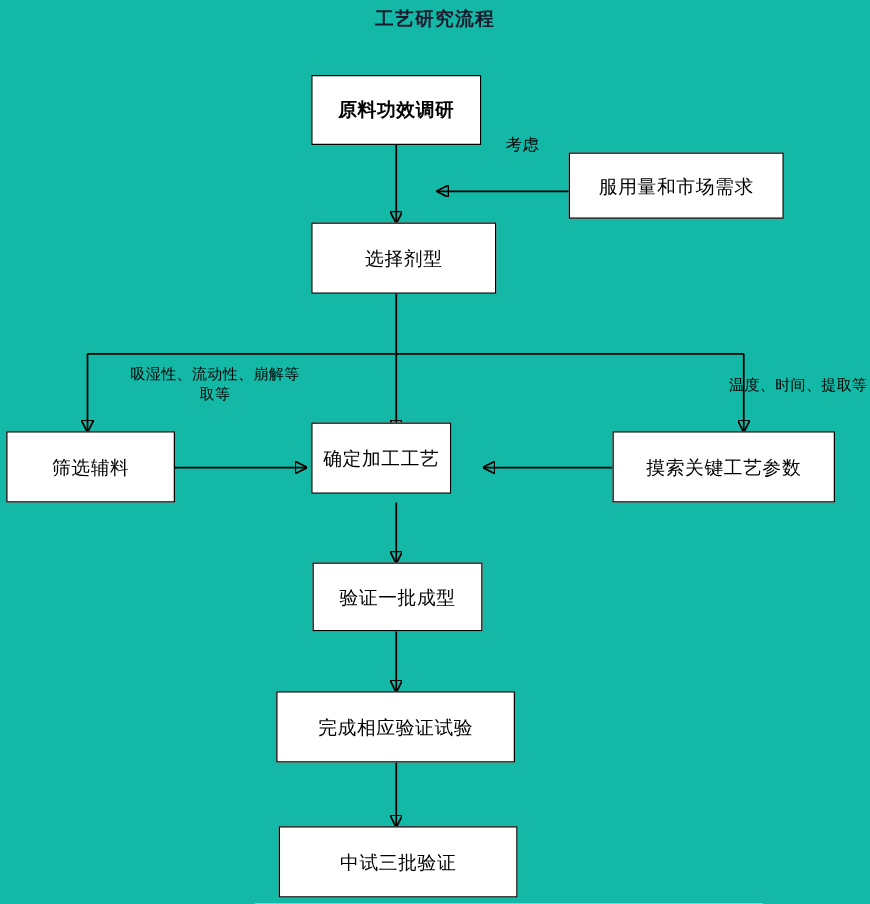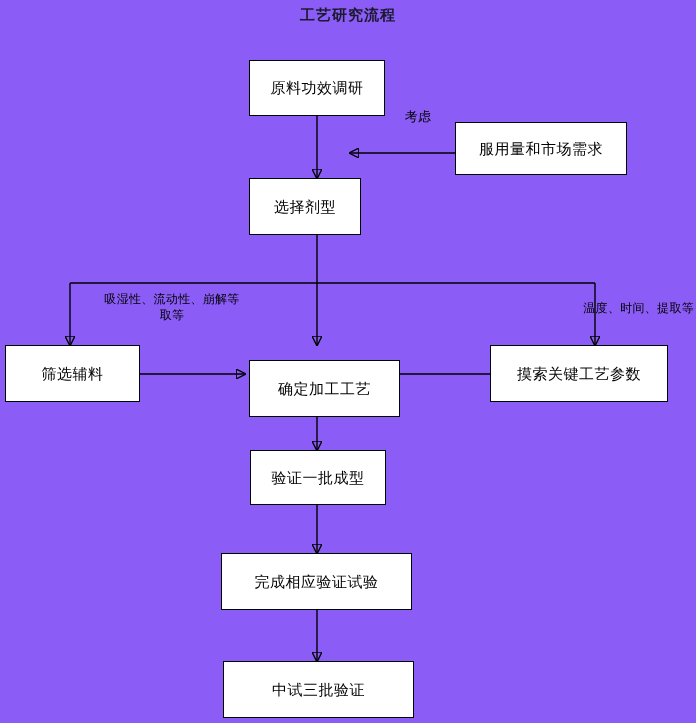--- a/index.html
+++ b/index.html
@@ -4,21 +4,21 @@
 <style>
   html, body {
     margin: 0;
     padding: 0;
     background: #ffffff;
   }
   #canvas {
     position: relative;
     width: 696px;
     height: 723px;
-    background: #8b5cf6;
+    background: #14b8a6;
     font-family: "DejaVu Sans", "Liberation Sans", sans-serif;
     overflow: hidden;
   }
   #title {
     position: absolute;
     left: 0;
     top: 6px;
     width: 696px;
     text-align: center;
     font-size: 15px;
@@ -93,29 +93,29 @@
 
     <line x1="490" y1="374" x2="387" y2="374" marker-end="url(#arrow)"></line>
 
     <line x1="317" y1="402" x2="317" y2="450" marker-end="url(#arrow)"></line>
 
     <line x1="317" y1="505" x2="317" y2="553" marker-end="url(#arrow)"></line>
 
     <line x1="317" y1="610" x2="317" y2="661" marker-end="url(#arrow)"></line>
   </svg>
 
-  <div class="node" style="left:249px; top:60px; width:136px; height:56px;">原料功效调研</div>
+  <div class="node" style="left:249px; top:60px; width:136px; height:56px;font-weight:bold;">原料功效调研</div>
 
   <div class="node" style="left:455px; top:122px; width:172px; height:53px;">服用量和市场需求</div>
 
-  <div class="node" style="left:249px; top:178px; width:112px; height:57px;">选择剂型</div>
+  <div class="node" style="left:249px; top:178px; width:148px; height:57px;">选择剂型</div>
 
   <div class="node" style="left:5px; top:345px; width:135px; height:57px;">筛选辅料</div>
 
-  <div class="node" style="left:249px; top:360px; width:151px; height:57px;">确定加工工艺</div>
+  <div class="node" style="left:249px; top:338px; width:112px; height:57px;">确定加工工艺</div>
 
   <div class="node" style="left:490px; top:345px; width:178px; height:57px;">摸索关键工艺参数</div>
 
   <div class="node" style="left:250px; top:450px; width:136px; height:55px;">验证一批成型</div>
 
   <div class="node" style="left:221px; top:553px; width:191px; height:57px;">完成相应验证试验</div>
 
   <div class="node" style="left:223px; top:661px; width:191px; height:57px;">中试三批验证</div>
 
   <div class="edge-label sz13" style="left:392px; top:108px; width:52px;">考虑</div>

